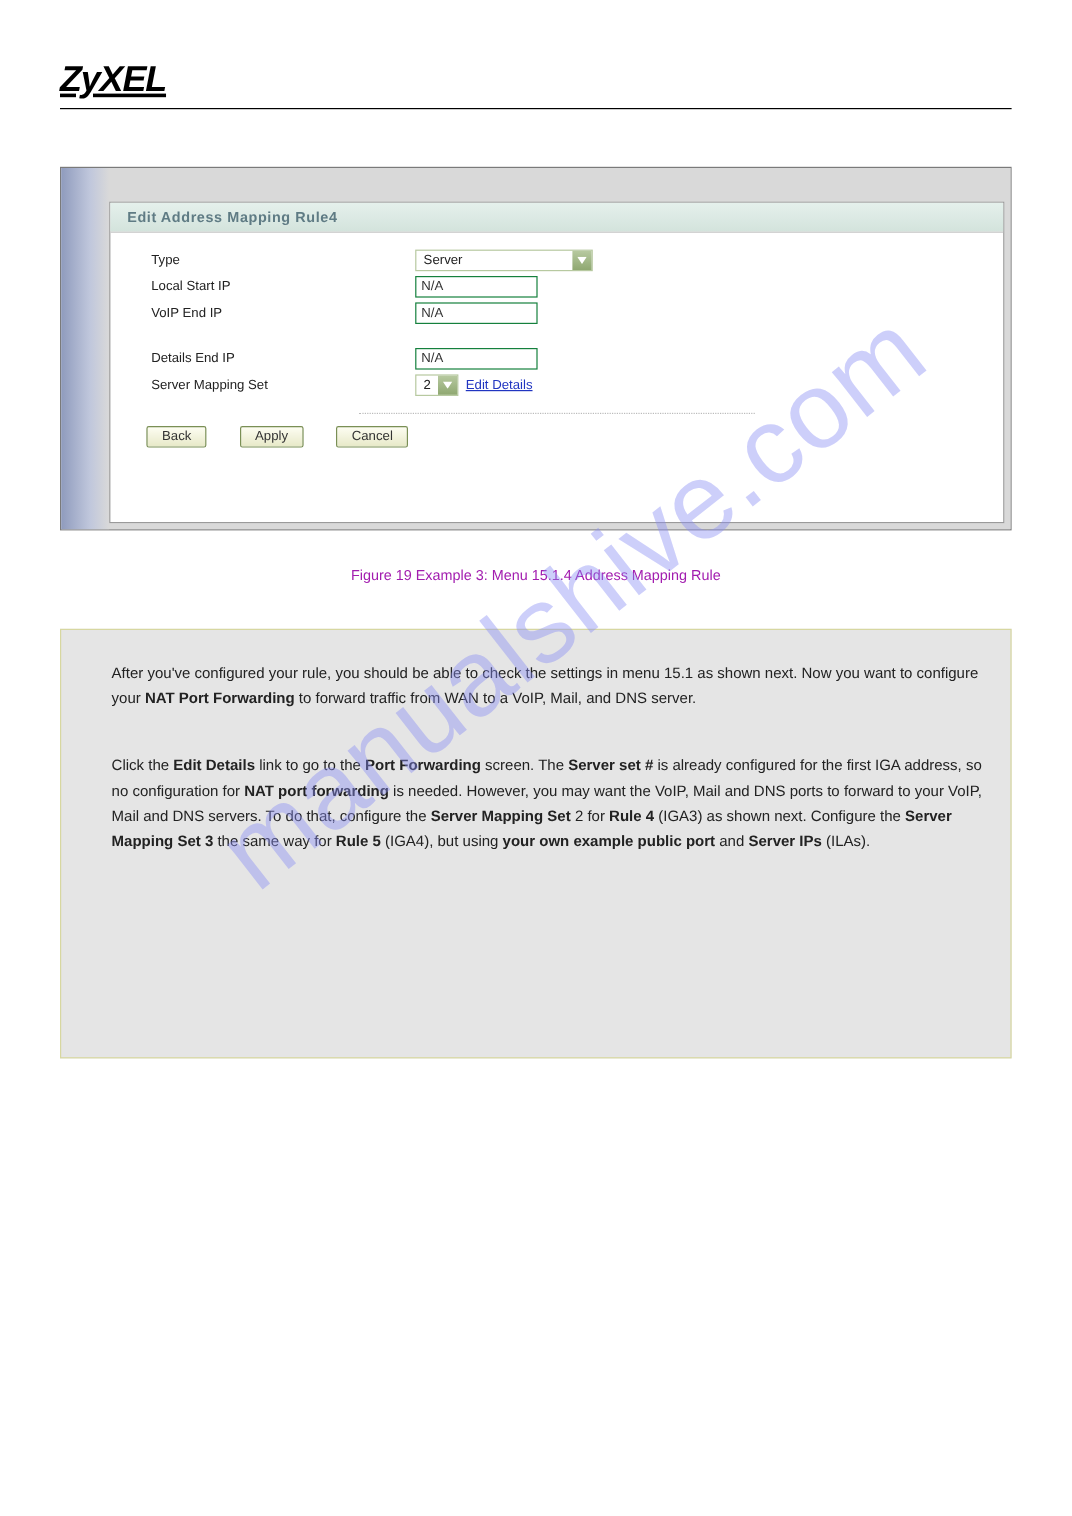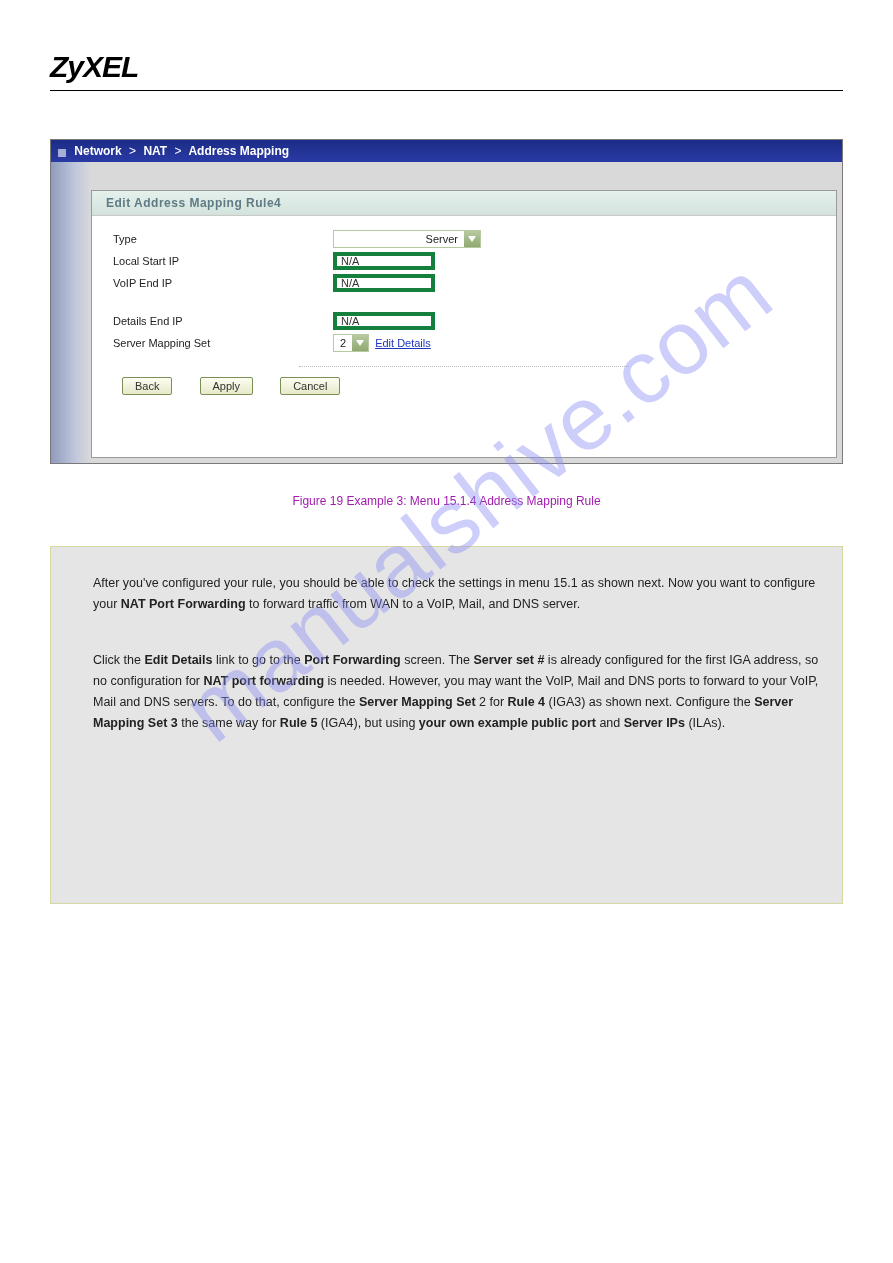--- a/index.html
+++ b/index.html
@@ -16,20 +16,21 @@
     width: 893px;
   }
   .logo {
     font-family: "Arial Black", Arial, sans-serif;
     font-size: 30px;
     font-weight: 900;
     font-style: italic;
     letter-spacing: -1px;
     color: #000;
     margin-bottom: 6px;
+    text-decoration: underline;
   }
   .hr-top {
     border: none;
     border-top: 1.5px solid #000;
     margin-bottom: 48px;
   }
   
   .screenshot {
     border: 1px solid #7a7a7a;
   }
@@ -72,49 +73,48 @@
     padding: 5px 14px;
     border-bottom: 1px solid #c9c9c9;
     letter-spacing: 0.5px;
   }
   .form-area {
     padding: 10px 18px 18px 18px;
   }
   .form-row {
     display: flex;
     align-items: center;
-    margin: 4px 3px;
+    margin: 4px 16px;
     font-size: 11px;
     color: #222;
   }
   .form-row .lbl {
     width: 220px;
   }
   .gap { height: 12px; }
   .txtinput {
-    border: 4px solid #15803d;
+    border: 1px solid #15803d;
     font-size: 11px;
     padding: 2px 4px;
     width: 102px;
     height: 18px;
     color: #333;
     background:#fff;
   }
   .select {
     display: inline-flex;
     align-items: center;
     border: 1px solid #b7c9a0;
     height: 18px;
     font-size: 11px;
     background:#fff;
   }
   .select .seltext {
     padding: 0 6px;
     min-width: 130px;
-    text-align: right;
   }
   .select.small .seltext { min-width: 12px; padding: 0 6px 0 6px; }
   .select .selbtn {
     width: 16px; height: 16px;
     background: linear-gradient(#b7c9a0,#8fa871);
     display:flex; align-items:center; justify-content:center;
   }
   .select .selbtn svg { display:block; }
   .editlink {
     color: #2135c1;
@@ -179,32 +179,20 @@
 </style>
 </head>
 <body>
 
 <div class="page">
 
   <div class="logo">ZyXEL</div>
   <hr class="hr-top">
 
   <div class="screenshot">
-    <div class="crumb">
-      <span class="icon">
-        <svg width="10" height="10">
-            <rect x="1" y="1" width="8" height="8" fill="#fff" opacity="0.6"></rect>
-          </svg>
-      </span>
-      <span>Network</span>
-      <span class="sep">&gt;</span>
-      <span>NAT</span>
-      <span class="sep">&gt;</span>
-      <span>Address Mapping</span>
-    </div>
 
     <div class="app-body">
       <div class="sidebar"></div>
       <div class="panel-wrap">
         <div class="panel">
           <div class="panel-title">Edit Address Mapping Rule4</div>
 
           <div class="form-area">
 
             <div class="form-row">

